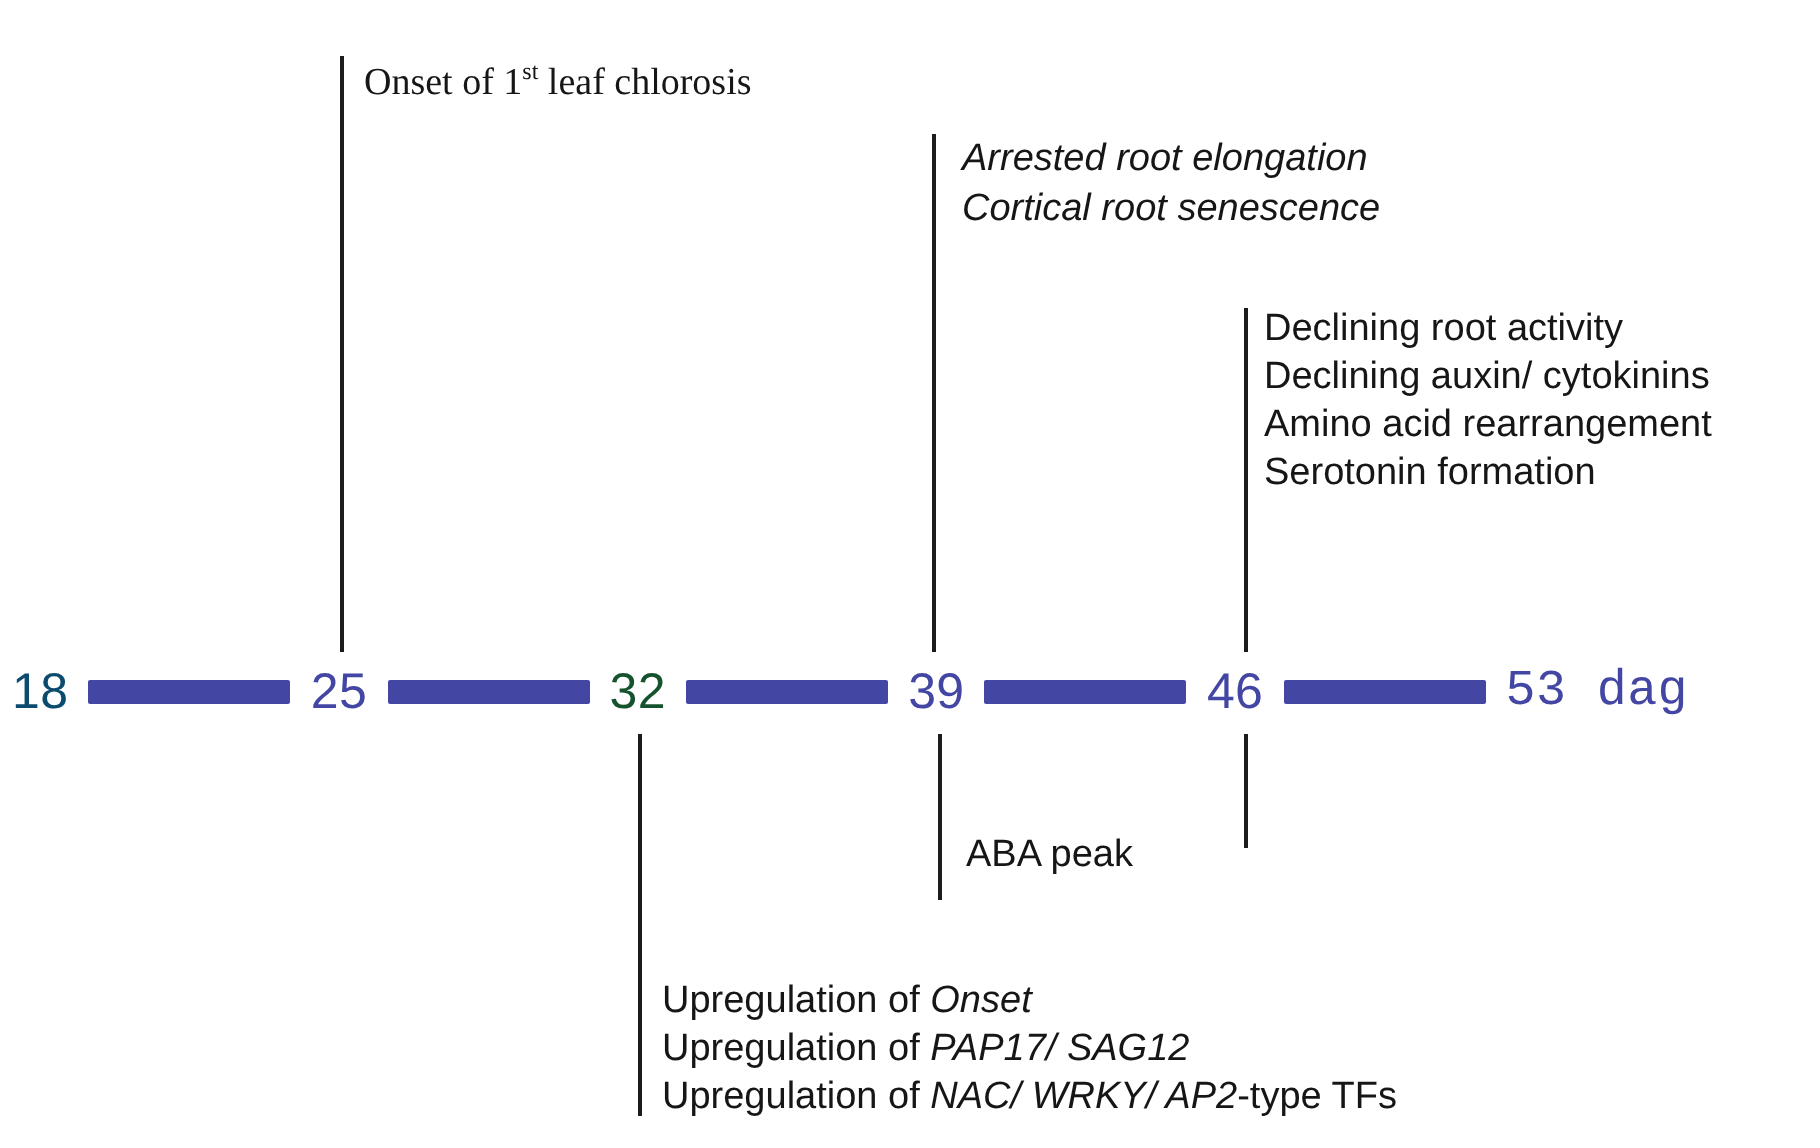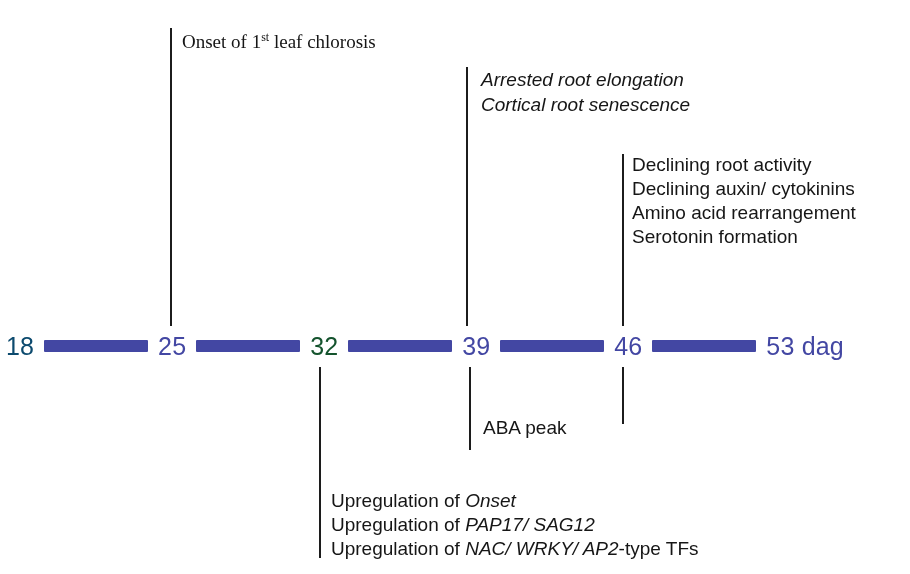--- a/index.html
+++ b/index.html
@@ -67,21 +67,21 @@
       <span class="tick" style="color: #0c4a6e;">18</span>
       <div class="bar" style="background: rgb(67, 71, 163);"></div>
       <span class="tick" style="color: rgb(67, 71, 163);">25</span>
       <div class="bar" style="background: rgb(67, 71, 163);"></div>
       <span class="tick" style="color: #14532d;">32</span>
       <div class="bar" style="background: rgb(67, 71, 163);"></div>
       <span class="tick" style="color: rgb(67, 71, 163);">39</span>
       <div class="bar" style="background: rgb(67, 71, 163);"></div>
       <span class="tick" style="color: rgb(67, 71, 163);">46</span>
       <div class="bar" style="background: rgb(67, 71, 163);"></div>
-      <span class="tick" style="color: rgb(67, 71, 163);">53 dag</span>
+      <span class="tick" style="color: rgb(67, 71, 163); font-family: Liberation Mono, monospace;">53 dag</span>
     </div>
 
   <div class="vline" id="line-25-up"></div>
   <div class="vline" id="line-39-up"></div>
   <div class="vline" id="line-46-up"></div>
   <div class="vline" id="line-32-down"></div>
   <div class="vline" id="line-39-down"></div>
   <div class="vline" id="line-46-down"></div>
 
   <div class="ann" id="ann-leaf-chlorosis">

